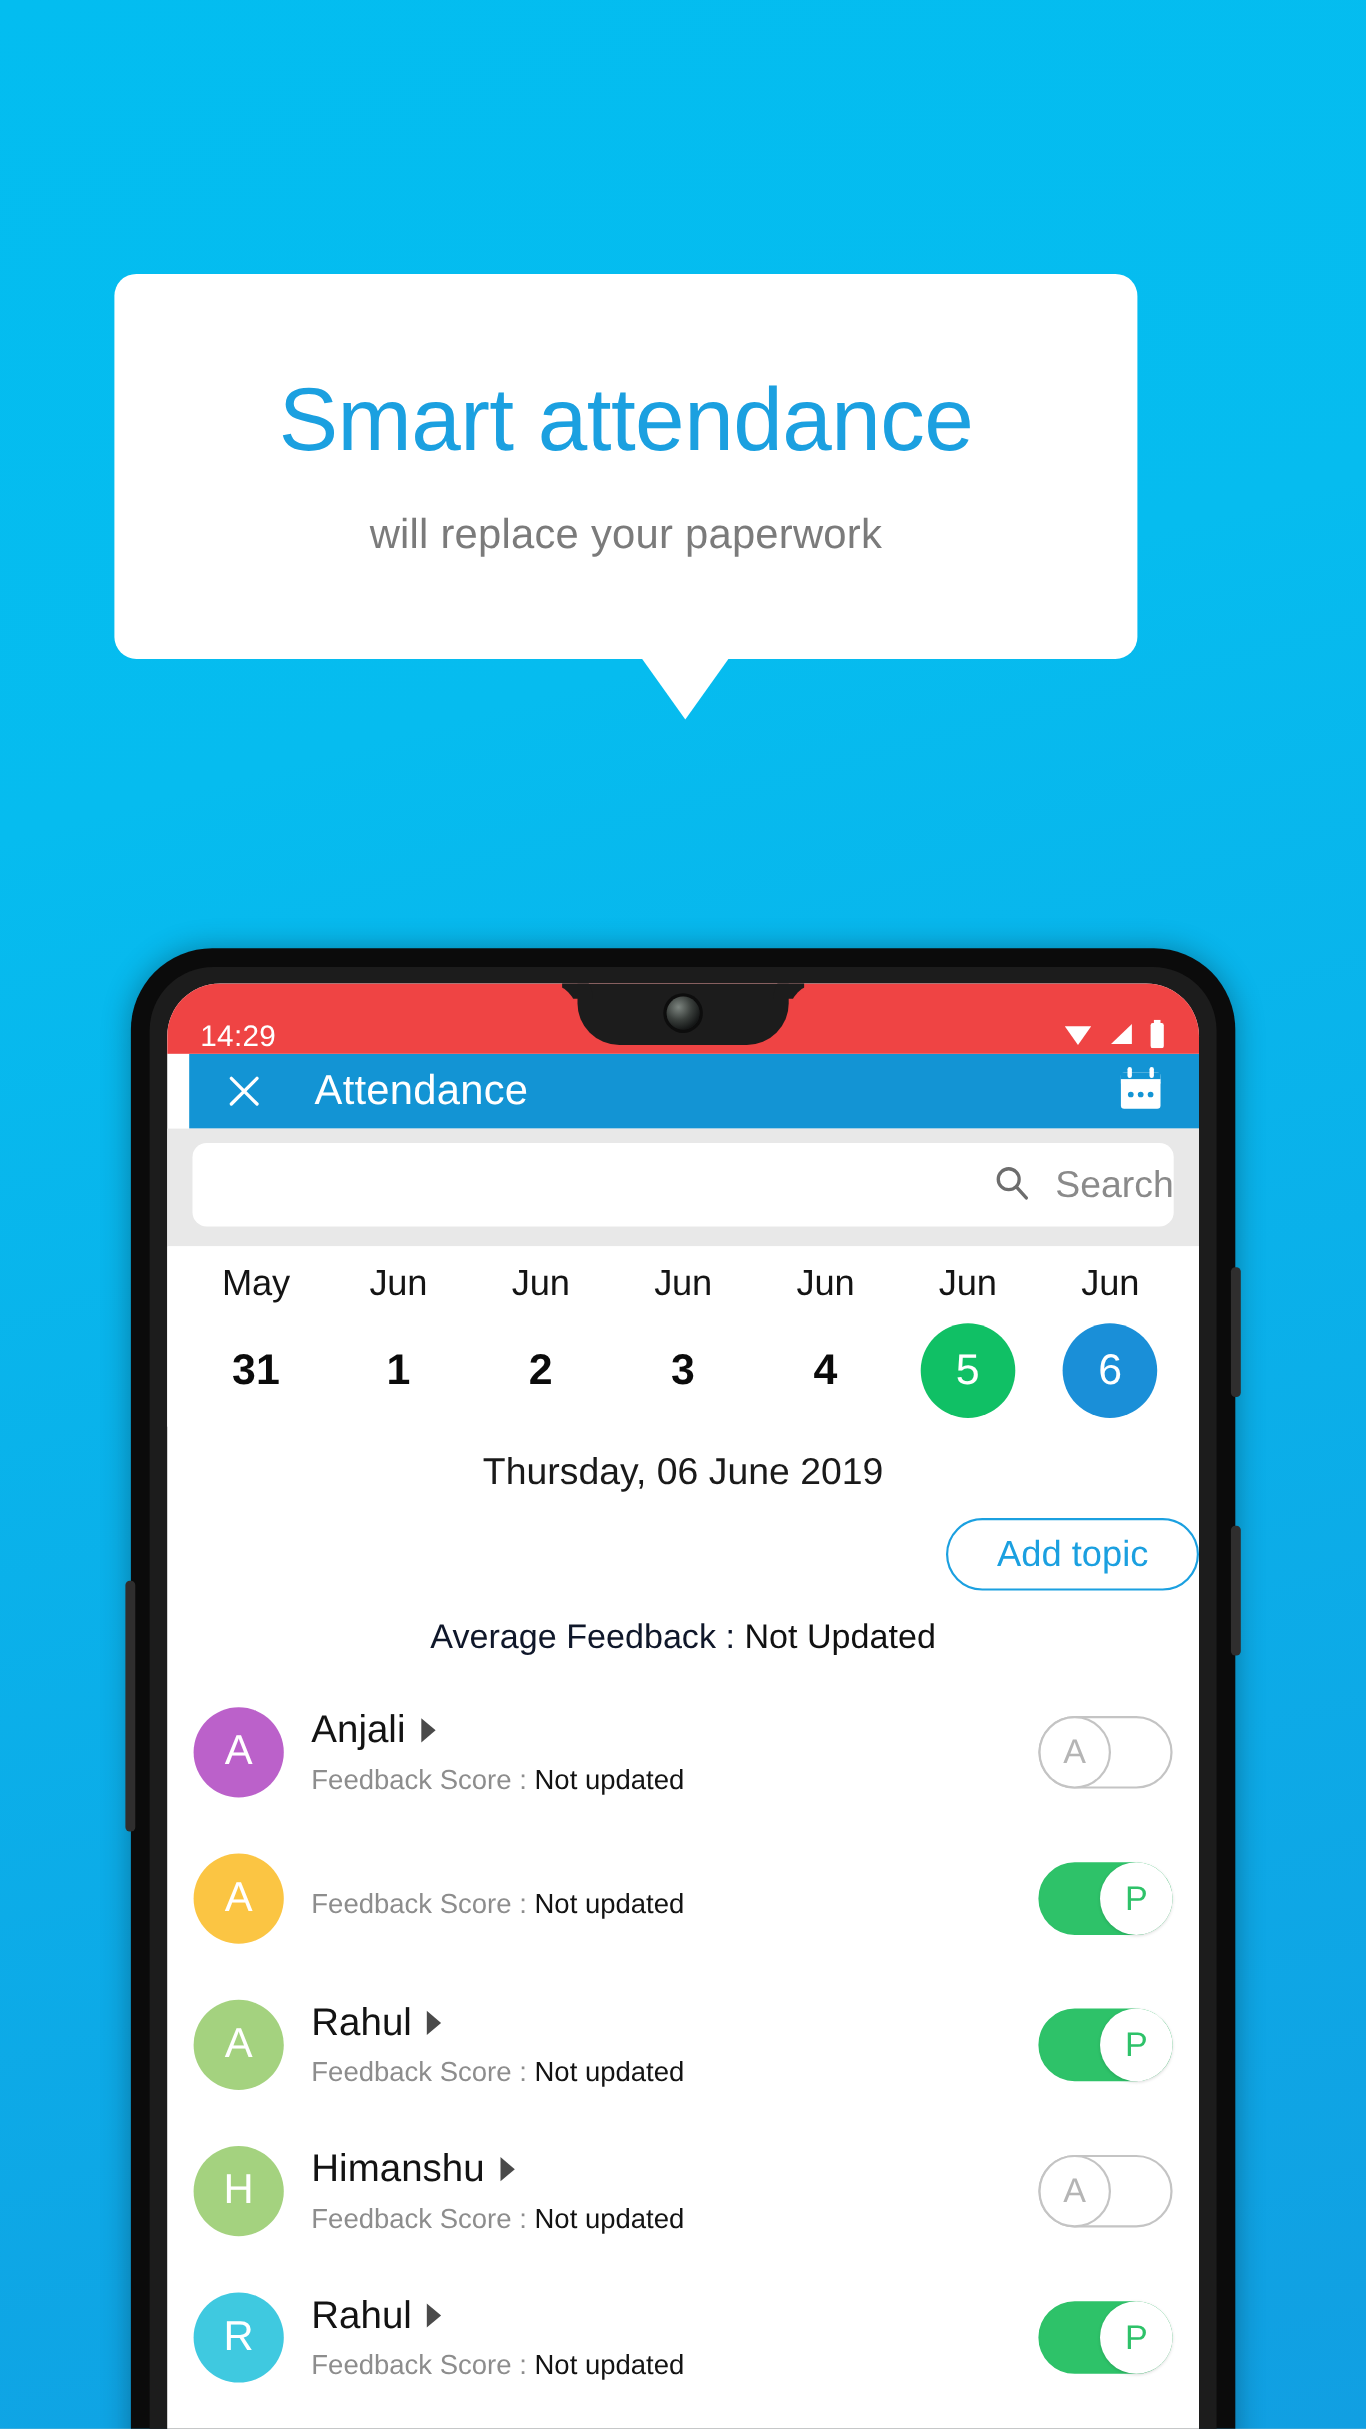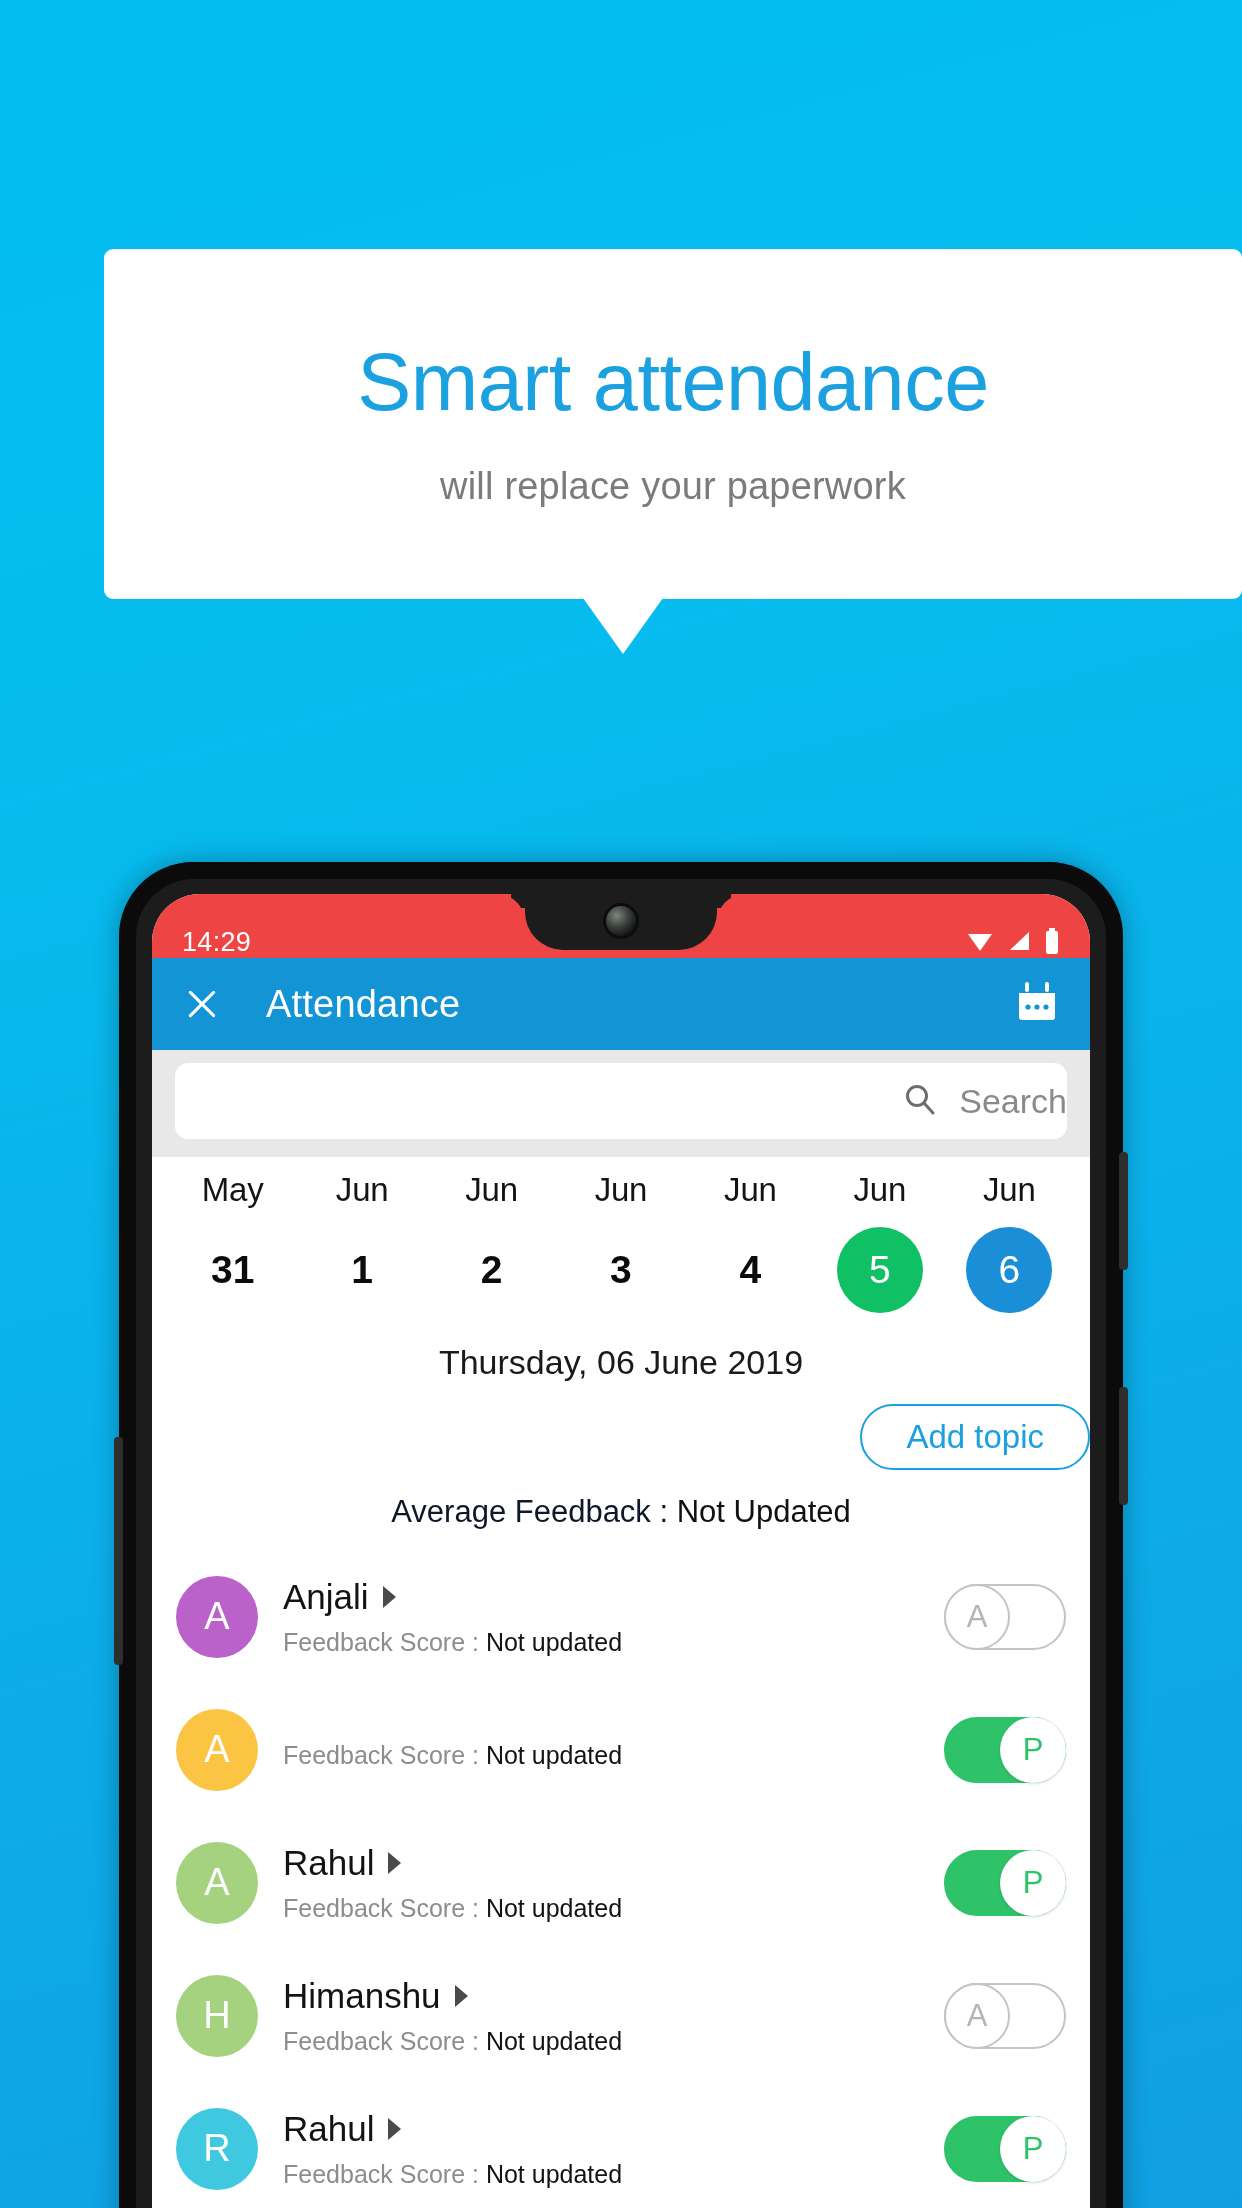--- a/index.html
+++ b/index.html
@@ -14,24 +14,24 @@
     font-family: "Liberation Sans", sans-serif;
     background: linear-gradient(165deg, #03bdf0 0%, #06bcef 30%, #119fe2 100%);
     position: relative;
   }
 
   
   #promo-bubble {
     position: absolute;
     left: 104px;
     top: 249px;
-    width: 1138px;
+    width: 930px;
     height: 350px;
     background: #ffffff;
-    border-radius: 9px;
+    border-radius: 20px;
     display: flex;
     flex-direction: column;
     align-items: center;
     justify-content: center;
   }
   #promo-title {
     font-size: 81px;
     font-weight: 400;
     color: #1ba0e0;
     letter-spacing: -0.5px;
@@ -170,25 +170,26 @@
     top: 12px;
     width: 30px;
     height: 30px;
     border-radius: 50%;
     background: radial-gradient(circle at 36% 32%, #7d8580 0%, #3a3f3c 42%, #141616 75%, #0b0c0c 100%);
     box-shadow: 0 0 0 3px #0d0d0d;
   }
 
   
   #app-bar {
-    height: 92px;
+    height: 68px;
     background: #1394d4;
     display: flex;
     align-items: center;
     padding: 0 30px;
+    margin-left: 20px;
   }
   #close-icon {
     width: 40px;
     height: 40px;
     position: relative;
     flex: 0 0 auto;
   }
   #close-icon::before, #close-icon::after {
     content: "";
     position: absolute;

